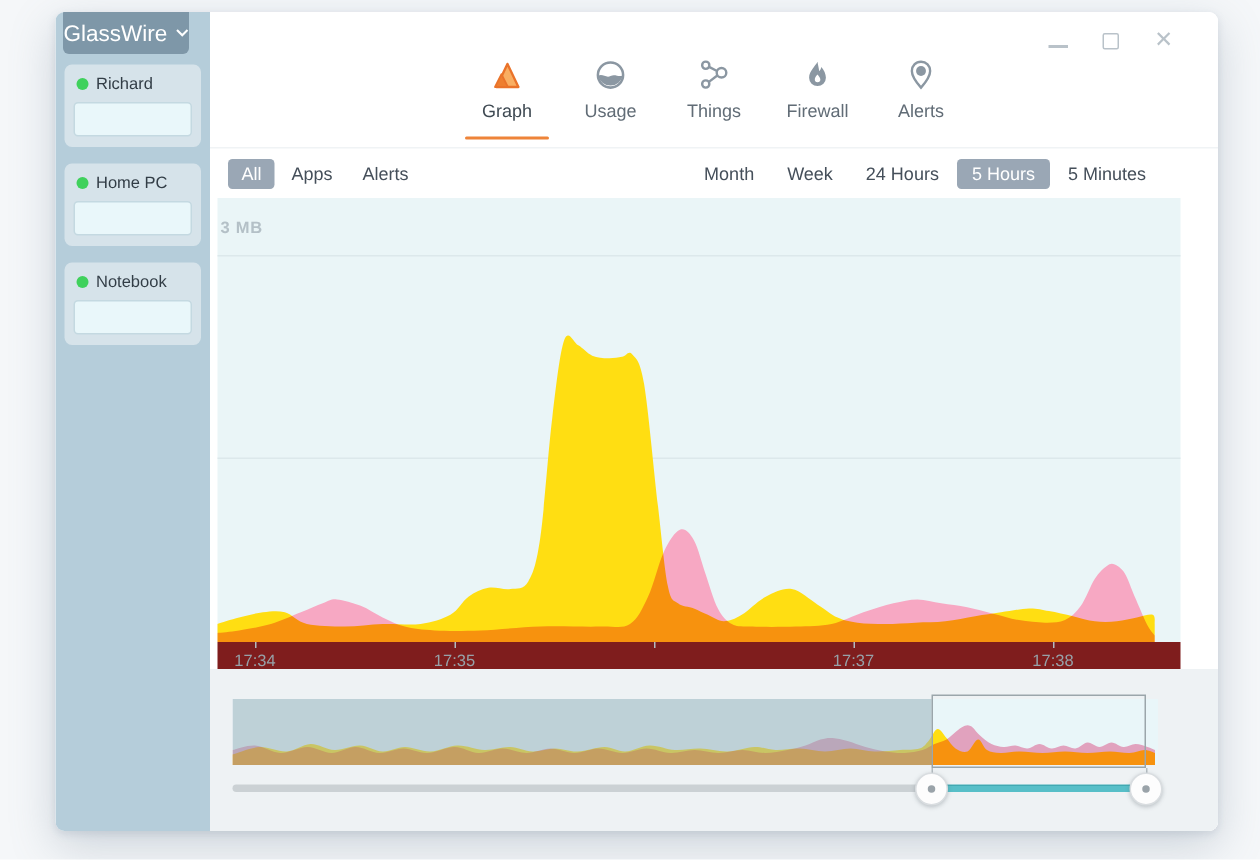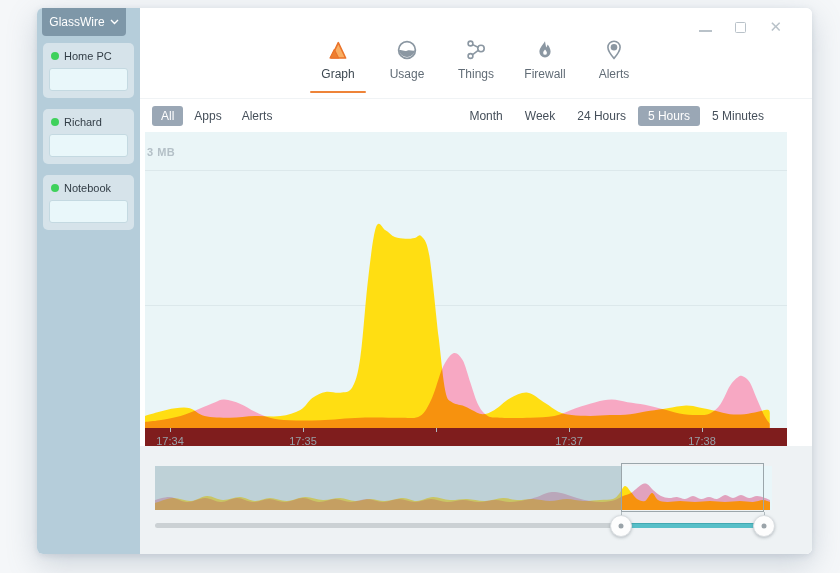--- a/index.html
+++ b/index.html
@@ -6,21 +6,21 @@
   html,body { width:840px; height:573px; }
   body { background:#f5f7f9; font-family:"Liberation Sans", sans-serif; position:relative; overflow:hidden; }
 
   .window { position:absolute; left:37px; top:8px; width:775px; height:546px;
     border-radius:6px; box-shadow:0 10px 30px rgba(110,130,150,.30), 0 2px 6px rgba(110,130,150,.18);
     display:flex; overflow:hidden; background:#fff; }
 
   
   .sidebar { width:103px; background:#b5cdda; flex:0 0 103px; }
   .sb-header { margin:0 14px 7px 5px; height:28px; background:#7e97a8; border-radius:0 0 4px 4px;
-    color:#fff; font-size:12px; display:flex; align-items:center; justify-content:center; gap:5px; cursor:default; }
+    color:#fff; font-size:15px; display:flex; align-items:center; justify-content:center; gap:5px; cursor:default; }
   .device-card { margin:0 6px 11px 6px; background:#d6e3ea; border-radius:5px; padding:7px 6px 7px 6px; }
   .device-row { display:flex; align-items:center; gap:5px; margin:0 0 6px 2px; }
   .dot { width:8px; height:8px; border-radius:50%; background:#3fd15c; flex:0 0 8px; }
   .device-name { font-size:11px; color:#323d46; }
   .spark-box { height:23px; background:#e9f7fa; border:1px solid #c4d9e1; border-radius:3px; }
 
   
   .main { flex:1; background:#ffffff; position:relative; display:flex; flex-direction:column; }
 
   .win-controls { position:absolute; top:12px; right:30px; display:flex; align-items:center; gap:23px; z-index:5; }
@@ -80,29 +80,29 @@
     <div class="sb-header">
       <span>GlassWire</span>
       <svg width="9" height="6" viewBox="0 0 9 6">
         <polyline points="1,1 4.5,4.5 8,1" fill="none" stroke="#ffffff" stroke-width="1.4"></polyline>
       </svg>
     </div>
 
     <div class="device-card">
       <div class="device-row">
         <span class="dot"></span>
-        <span class="device-name">Home PC</span>
+        <span class="device-name">Richard</span>
       </div>
       <div class="spark-box"></div>
     </div>
 
     <div class="device-card">
       <div class="device-row">
         <span class="dot"></span>
-        <span class="device-name">Richard</span>
+        <span class="device-name">Home PC</span>
       </div>
       <div class="spark-box"></div>
     </div>
 
     <div class="device-card">
       <div class="device-row">
         <span class="dot"></span>
         <span class="device-name">Notebook</span>
       </div>
       <div class="spark-box"></div>

